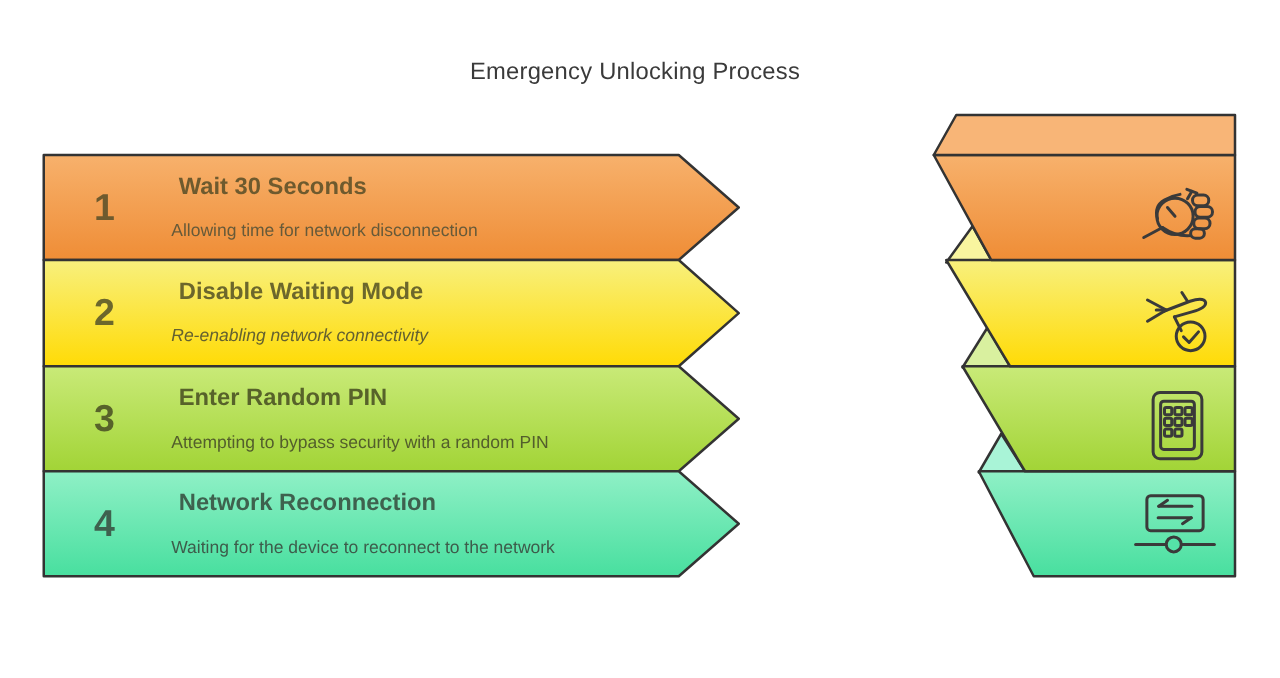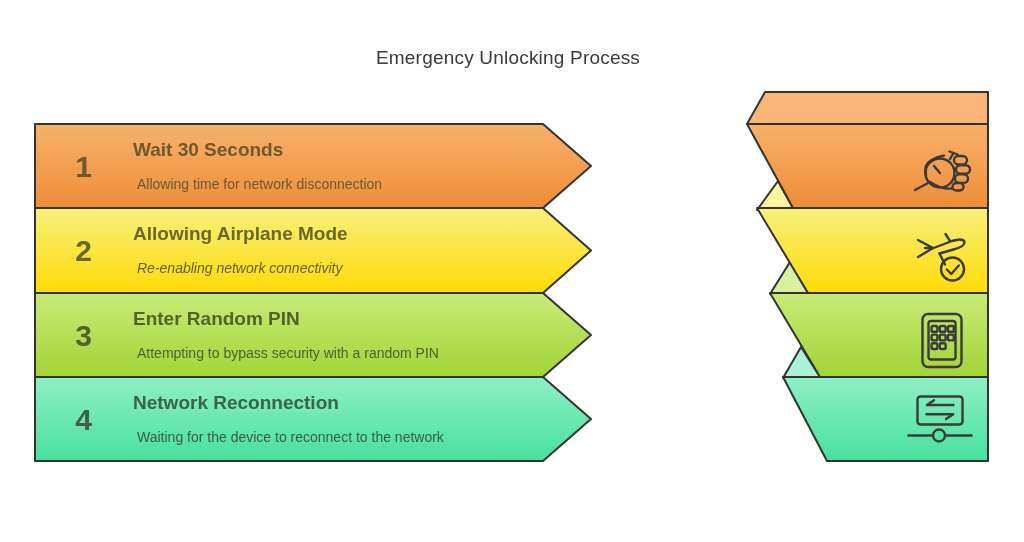--- a/index.html
+++ b/index.html
@@ -5,21 +5,21 @@
   html,body{margin:0;padding:0;background:#ffffff;}
   body{width:1024px;height:542px;font-family:"Liberation Sans",sans-serif;overflow:hidden;}
   .stage{position:relative;width:1016px;height:542px;background:#ffffff;}
   svg.layer{position:absolute;left:0;top:0;width:1024px;height:542px;}
   .diagram-title{position:absolute;top:47px;left:0;width:100%;margin:0;text-align:center;
     font-size:19px;font-weight:400;color:#3a3a3a;letter-spacing:.2px;}
   .step{position:absolute;left:35px;width:508px;height:85px;}
   .step .num{position:absolute;left:0;top:0;width:97px;height:100%;
     display:flex;align-items:center;justify-content:center;
     font-size:30px;font-weight:700;}
-  .step .tt{position:absolute;left:98px;top:15px;font-size:19px;font-weight:700;white-space:nowrap;}
+  .step .tt{position:absolute;left:108px;top:15px;font-size:19px;font-weight:700;white-space:nowrap;}
   .step .st{position:absolute;left:102px;top:52px;font-size:14px;white-space:nowrap;}
   .s1{top:124px;} .s1 .num,.s1 .tt{color:#6e5a2e;} .s1 .st{color:#675a39;}
   .s2{top:208px;} .s2 .num,.s2 .tt{color:#6c672c;} .s2 .st{color:#646130;font-style:italic;}
   .s3{top:293px;} .s3 .num,.s3 .tt{color:#57622a;} .s3 .st{color:#535e2c;}
   .s4{top:377px;} .s4 .num,.s4 .tt{color:#3e614e;} .s4 .st{color:#3d5c4b;}
 </style>
 </head>
 <body>
 
 <div class="stage">
@@ -116,21 +116,21 @@
   <h1 class="diagram-title">Emergency Unlocking Process</h1>
 
   <div class="step s1">
     <div class="num">1</div>
     <div class="tt">Wait 30 Seconds</div>
     <div class="st">Allowing time for network disconnection</div>
   </div>
 
   <div class="step s2">
     <div class="num">2</div>
-    <div class="tt">Allowing Airplane Mode</div>
+    <div class="tt">Disable Waiting Mode</div>
     <div class="st">Re-enabling network connectivity</div>
   </div>
 
   <div class="step s3">
     <div class="num">3</div>
     <div class="tt">Enter Random PIN</div>
     <div class="st">Attempting to bypass security with a random PIN</div>
   </div>
 
   <div class="step s4">

